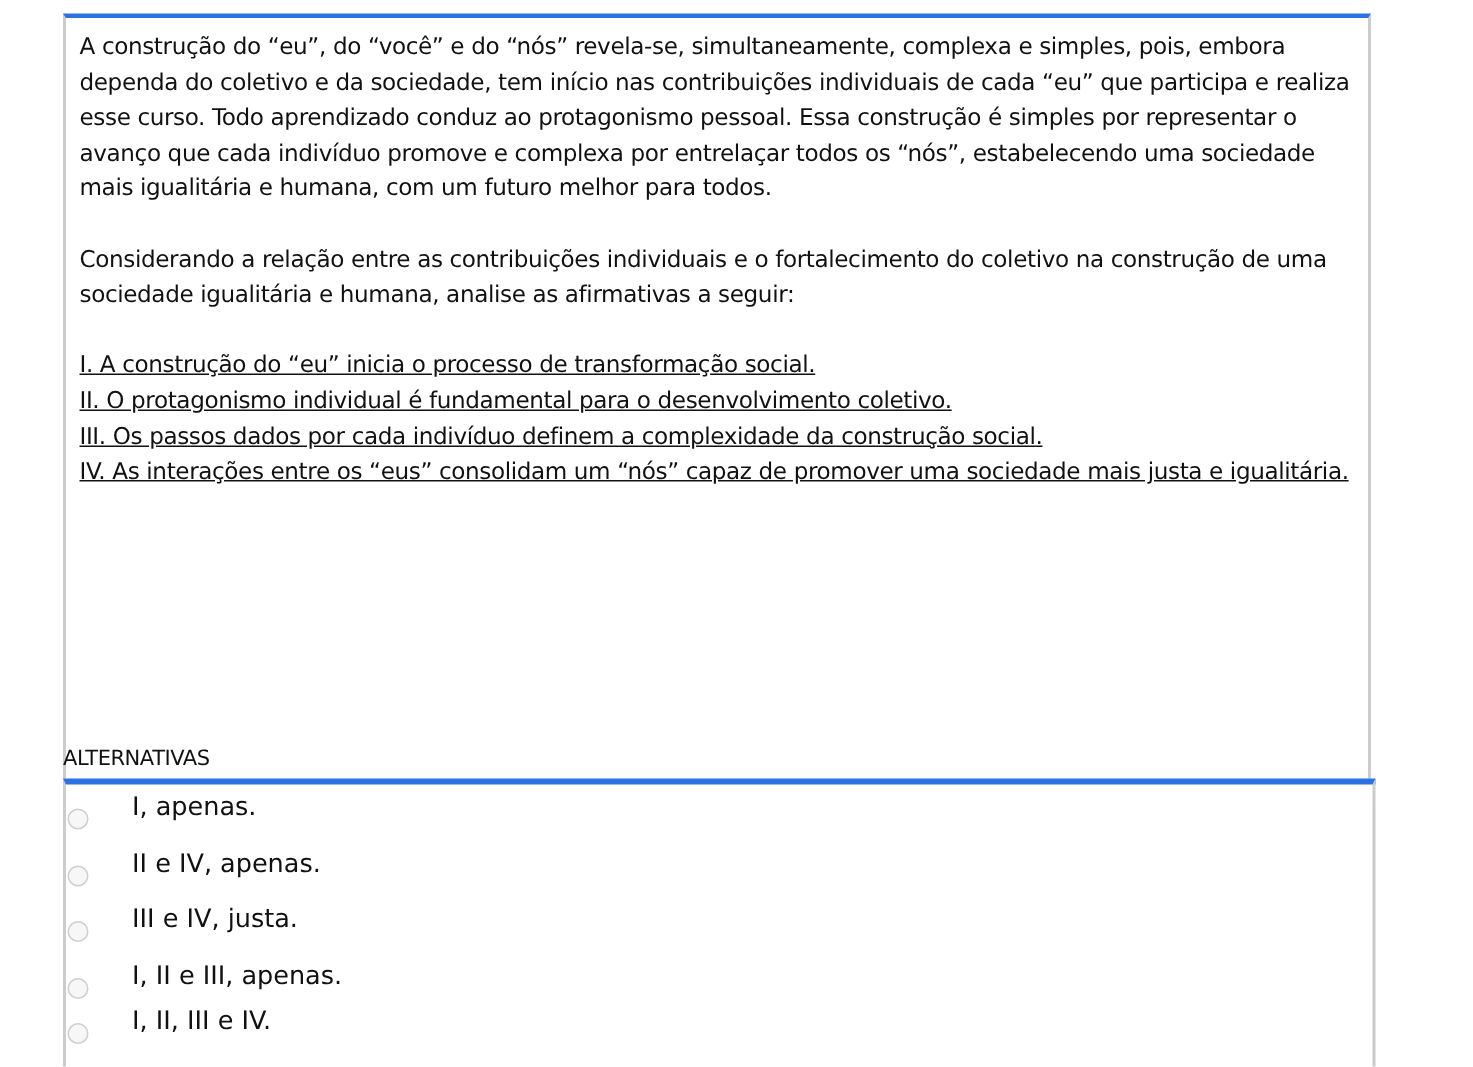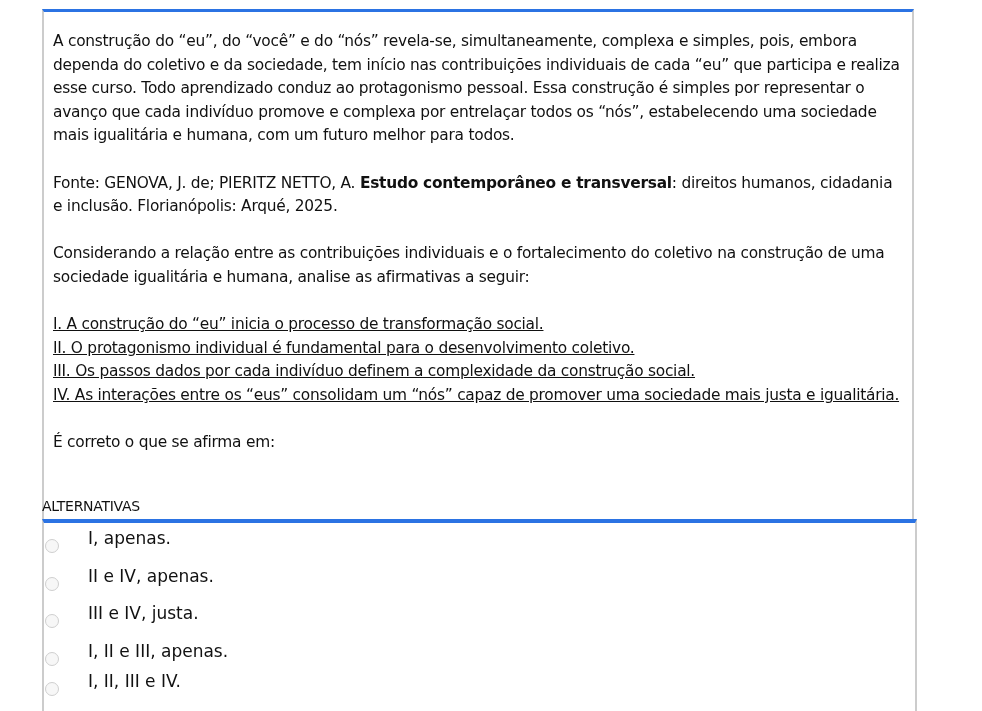--- a/index.html
+++ b/index.html
@@ -20,21 +20,21 @@
       left: 42px;
       top: 9px;
       width: 872px;
       height: 560px;
       border-top: 3px solid #2b73e3;
       border-left: 2px solid #cccccc;
       border-right: 2px solid #cccccc;
       border-bottom: 2px solid #cccccc;
       box-sizing: border-box;
       background: #ffffff;
-      padding: 18px 10px 0 9px;
+      padding: 8px 10px 0 9px;
       font-size: 15.4px;
       line-height: 23.6px;
       letter-spacing: -0.25px;
     }
     .question-box p {
       margin: 0 0 23.6px 0;
       white-space: normal;
     }
     .question-box p.statements {
       margin-bottom: 23.6px;
@@ -92,29 +92,27 @@
       font-size: 17px;
       color: #111111;
       white-space: nowrap;
     }
   </style>
 </head>
 <body>
 
 <div class="question-box">
   <p>A construção do “eu”, do “você” e do “nós” revela-se, simultaneamente, complexa e simples, pois, embora dependa do coletivo e da sociedade, tem início nas contribuições individuais de cada “eu” que participa e realiza esse curso. Todo aprendizado conduz ao protagonismo pessoal. Essa construção é simples por representar o avanço que cada indivíduo promove e complexa por entrelaçar todos os “nós”, estabelecendo uma sociedade mais igualitária e humana, com um futuro melhor para todos.</p>
-  <p><span>Fonte: GENOVA, J. de; PIERITZ NETTO, A. </span><b>Estudo contemporâneo e transversal</b><span>: direitos humanos, cidadania e inclusão. Florianópolis: Arqué, 2025.</span></p>
   <p>Considerando a relação entre as contribuições individuais e o fortalecimento do coletivo na construção de uma sociedade igualitária e humana, analise as afirmativas a seguir:</p>
   <p class="statements">
     <span>I. A construção do “eu” inicia o processo de transformação social.</span>
     <span>II. O protagonismo individual é fundamental para o desenvolvimento coletivo.</span>
     <span>III. Os passos dados por cada indivíduo definem a complexidade da construção social.</span>
     <span>IV. As interações entre os “eus” consolidam um “nós” capaz de promover uma sociedade mais justa e igualitária.</span>
   </p>
-  <p style="margin-bottom:0">É correto o que se afirma em:</p>
 </div>
 
 <div class="alt-header">ALTERNATIVAS</div>
 
 <div class="alt-box">
   <div class="alt-item" style="top:5px">
     <span class="radio"></span>
     <span class="alt-label">I, apenas.</span>
   </div>
   <div class="alt-item" style="top:43px">

